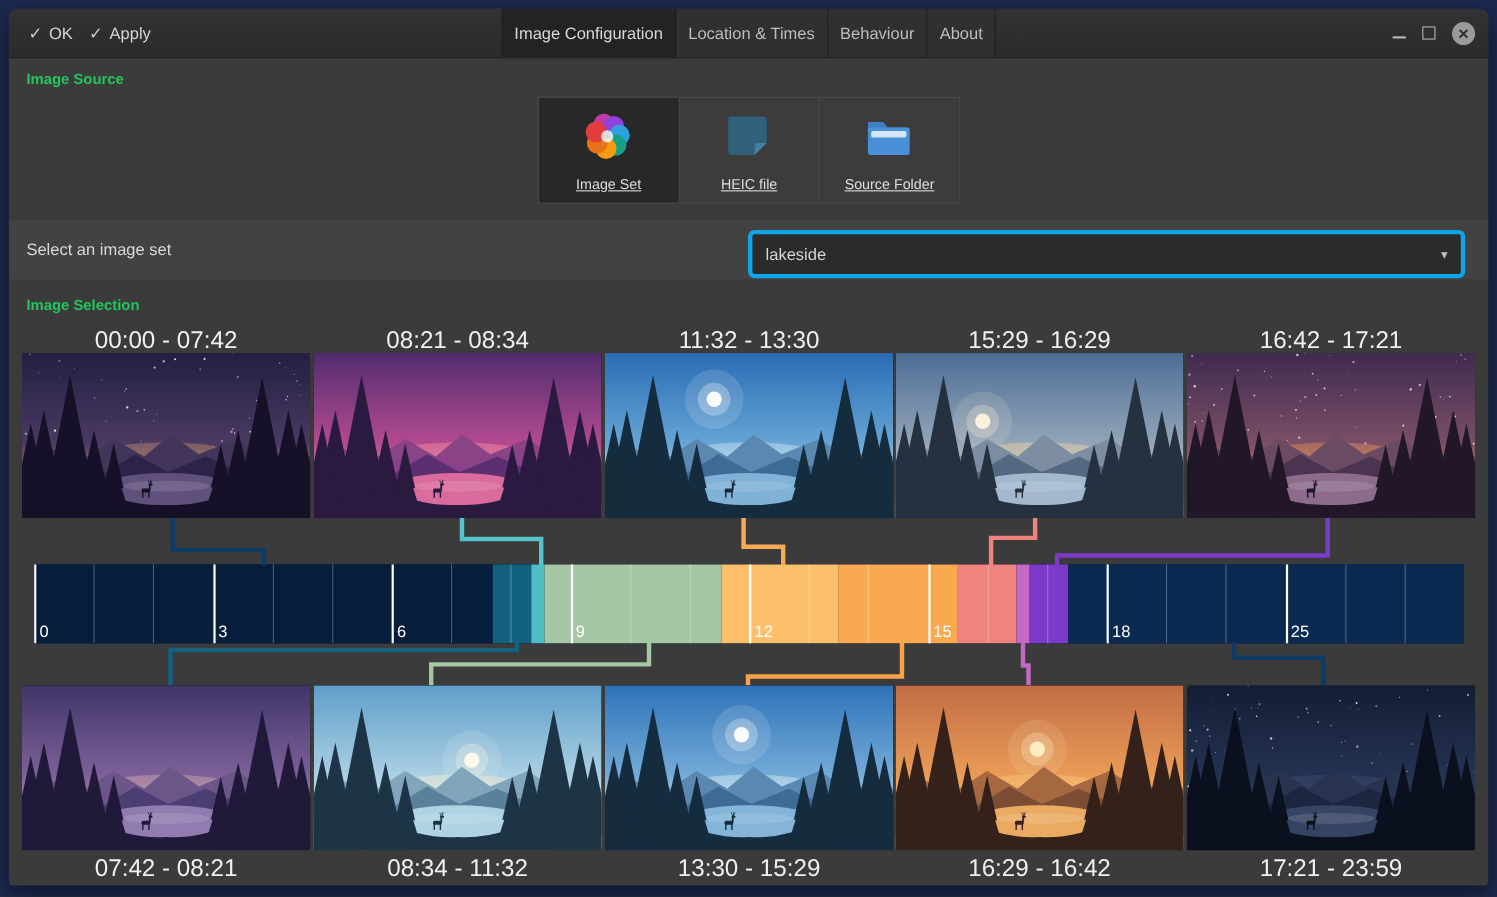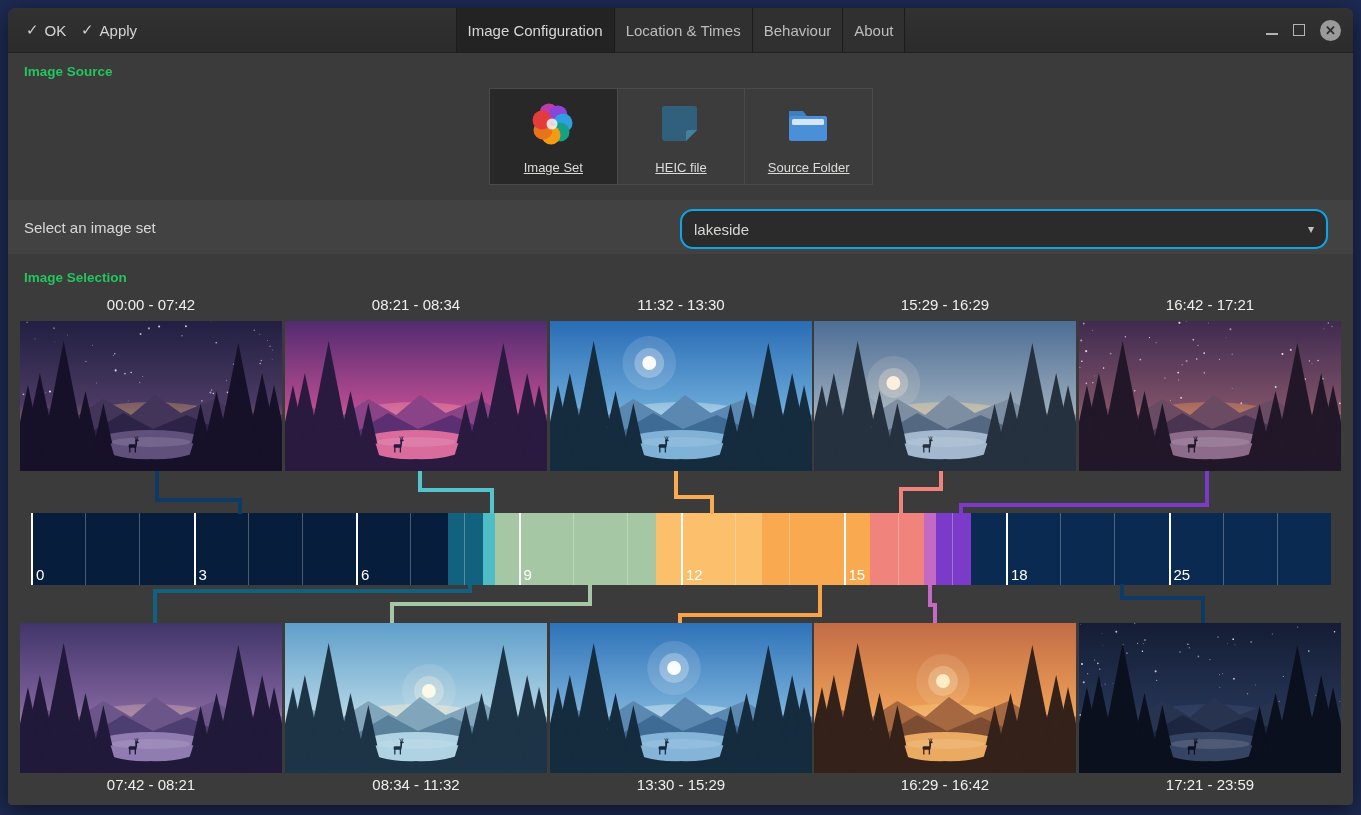--- a/index.html
+++ b/index.html
@@ -30,25 +30,25 @@
   .src-opt{flex:1;display:flex;flex-direction:column;align-items:center;justify-content:flex-end;
     padding-bottom:9px;border-right:1px solid #4a4a4a;position:relative;}
   .src-opt:last-child{border-right:none;}
   .src-opt.selected{background:#282828;}
   .src-opt .icn{position:absolute;top:10px;left:50%;transform:translateX(-50%);}
   .src-opt .lbl{font-size:13px;color:#dcdcda;text-decoration:underline;}
   #select-row{position:absolute;left:0;top:192px;width:100%;height:54px;background:#424242;}
   #select-label{position:absolute;left:16px;top:0;height:54px;display:flex;align-items:center;
     font-size:15px;color:#d8d8d6;}
   #set-dropdown{position:absolute;left:672px;top:9px;width:644px;height:36px;background:#2b2b2b;
-    border:2px solid #0ea5e9;border-radius:13px;display:flex;align-items:center;}
+    border:4px solid #0ea5e9;border-radius:6px;display:flex;align-items:center;}
   #set-dropdown .val{margin-left:12px;font-size:15px;color:#d6d6d4;}
   #set-dropdown .caret{position:absolute;right:12px;color:#c2c2c0;font-size:12px;}
   
-  .time-label{position:absolute;width:262px;text-align:center;font-size:15px;color:#efefec;}
+  .time-label{position:absolute;width:262px;text-align:center;font-size:22px;color:#efefec;}
   .thumb{position:absolute;width:262px;height:150px;overflow:hidden;background:#222;}
   .thumb svg{display:block;width:100%;height:100%;}
   
   #bar{position:absolute;left:23px;top:505px;width:1300px;height:72px;background:#061d3c;overflow:hidden;}
   .seg{position:absolute;top:0;height:72px;}
   .tick{position:absolute;top:0;height:72px;width:1px;background:rgba(255,255,255,0.28);}
   .tick.major{width:2px;background:#ffffff;}
   .hour-label{position:absolute;bottom:2px;font-size:15px;color:#ffffff;}
   #connectors{position:absolute;left:0;top:0;width:1345px;height:797px;pointer-events:none;}
 </style>

